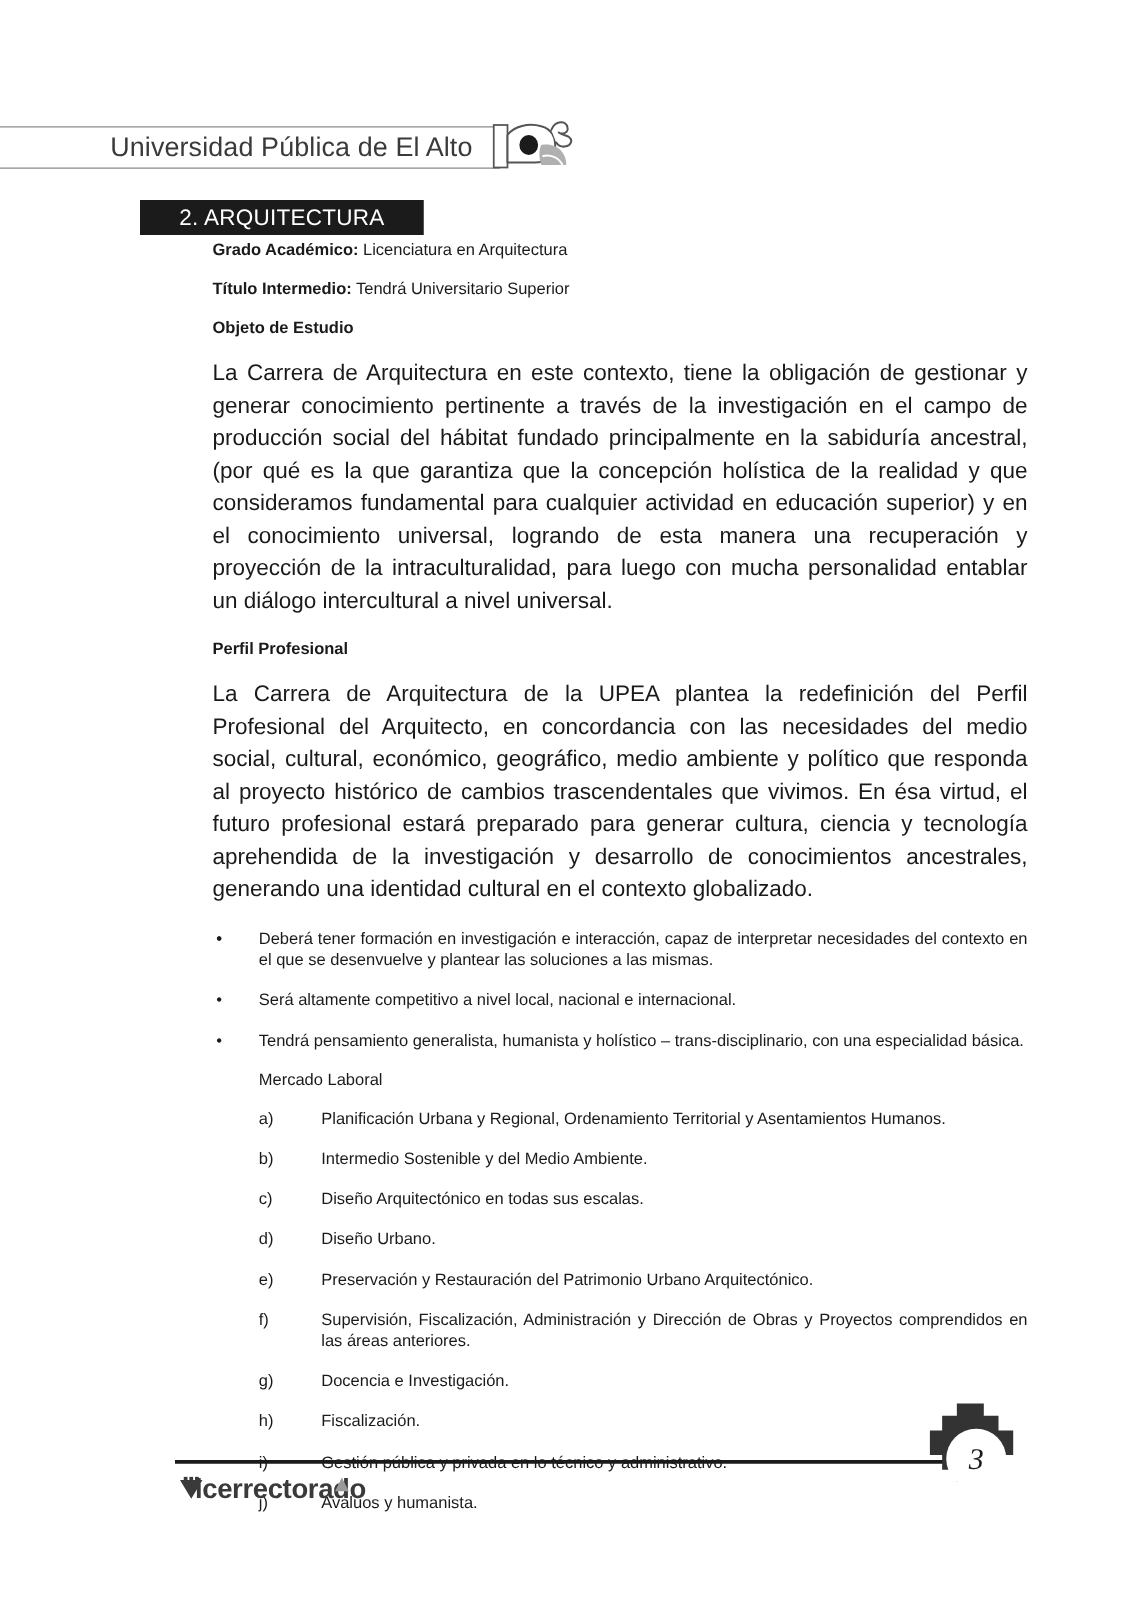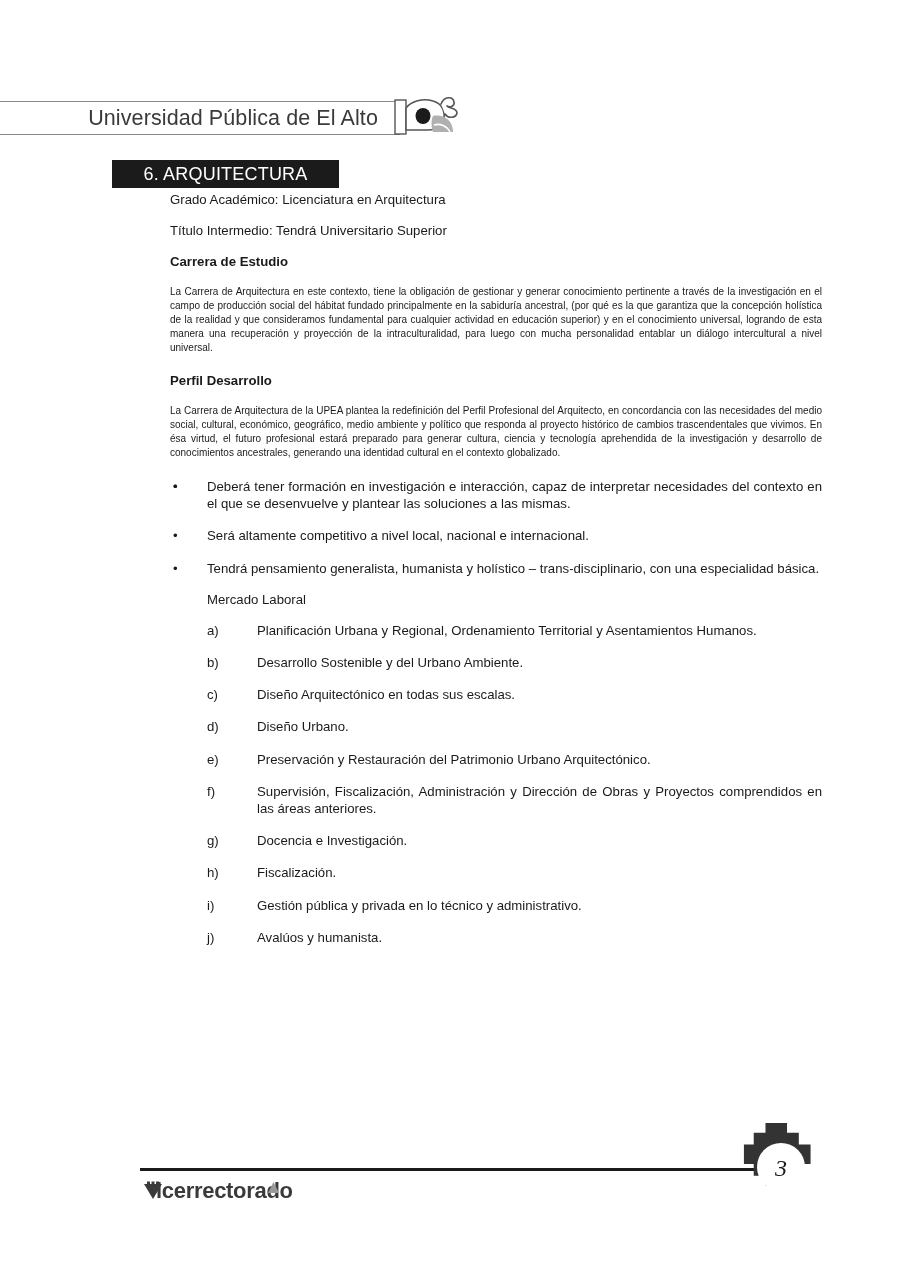--- a/index.html
+++ b/index.html
@@ -90,32 +90,32 @@
     position: absolute;
     left: 170px;
     top: 192px;
     width: 652px;
   }
   .kv {
     font-size: 13.2px;
     line-height: 16px;
     margin-bottom: 15px;
   }
-  .kv b { font-weight: 400; }
+  .kv b { font-weight: 700; }
 
   .subhead {
     font-size: 13.2px;
     font-weight: 700;
     line-height: 16px;
     margin-bottom: 15px;
   }
 
   .para {
-    font-size: 10px;
-    line-height: 14px;
+    font-size: 18px;
+    line-height: 26px;
     text-align: justify;
     margin-bottom: 18px;
     hyphens: none;
   }
 
   
   .bullets { margin-top: 2px; }
   .bullet-row {
     position: relative;
     padding-left: 37px;
@@ -245,37 +245,37 @@
 
         <path d="M48 12 C51 4, 60 4, 61 10 C62 14, 57 16, 54 14 C58 17, 64 16, 64 21 C63 26, 55 27, 52 22" fill="#ffffff" stroke="#555555" stroke-width="1.6" stroke-linejoin="round" stroke-linecap="round"></path>
 
         <path d="M40 24 C50 22, 60 28, 60 40 L40 40 C38 34, 38 28, 40 24 Z" fill="#b0b0b0"></path>
         <path d="M41 33 C47 31, 54 34, 57 40" fill="none" stroke="#ffffff" stroke-width="1.6"></path>
       </svg>
     </div>
   </div>
 
   <div class="section-bar">
-    <div class="section-bar-label">6. ARQUITECTURA</div>
+    <div class="section-bar-label">2. ARQUITECTURA</div>
   </div>
 
   <div class="body">
 
     <div class="kv">
       <b>Grado Académico:</b><span> Licenciatura en Arquitectura</span>
     </div>
 
     <div class="kv">
       <b>Título Intermedio:</b><span> Tendrá Universitario Superior</span>
     </div>
 
-    <div class="subhead">Carrera de Estudio</div>
+    <div class="subhead">Objeto de Estudio</div>
     <div class="para">La Carrera de Arquitectura en este contexto, tiene la obligación de gestionar y generar conocimiento pertinente a través de la investigación en el campo de producción social del hábitat fundado principalmente en la sabiduría ancestral, (por qué es la que garantiza que la concepción holística de la realidad y que consideramos fundamental para cualquier actividad en educación superior) y en el conocimiento universal, logrando de esta manera una recuperación y proyección de la intraculturalidad, para luego con mucha personalidad entablar un diálogo intercultural a nivel universal.</div>
 
-    <div class="subhead">Perfil Desarrollo</div>
+    <div class="subhead">Perfil Profesional</div>
     <div class="para">La Carrera de Arquitectura de la UPEA plantea la redefinición del Perfil Profesional del Arquitecto, en concordancia con las necesidades del medio social, cultural, económico, geográfico, medio ambiente y político que responda al proyecto histórico de cambios trascendentales que vivimos. En ésa virtud, el futuro profesional estará preparado para generar cultura, ciencia y tecnología aprehendida de la investigación y desarrollo de conocimientos ancestrales, generando una identidad cultural en el contexto globalizado.</div>
 
     <div class="bullets">
       <div class="bullet-row">
         <span class="bullet-dot">•</span>
       </div>
       <div class="bullet-row">
         <span class="bullet-dot">•</span>
         <span>Deberá tener formación en investigación e interacción, capaz de interpretar necesidades del contexto en el que se desenvuelve y plantear las soluciones a las mismas.</span>
       </div>
@@ -291,21 +291,21 @@
 
     <div class="market-block">
       <div class="market-head">Mercado Laboral</div>
 
       <div class="letter-row">
         <span class="letter-mark">a)</span>
         <span>Planificación Urbana y Regional, Ordenamiento Territorial y Asentamientos Humanos.</span>
       </div>
       <div class="letter-row">
         <span class="letter-mark">b)</span>
-        <span>Desarrollo Sostenible y del Urbano Ambiente.</span>
+        <span>Intermedio Sostenible y del Medio Ambiente.</span>
       </div>
       <div class="letter-row">
         <span class="letter-mark">c)</span>
         <span>Diseño Arquitectónico en todas sus escalas.</span>
       </div>
       <div class="letter-row">
         <span class="letter-mark">d)</span>
         <span>Diseño Urbano.</span>
       </div>
       <div class="letter-row">

